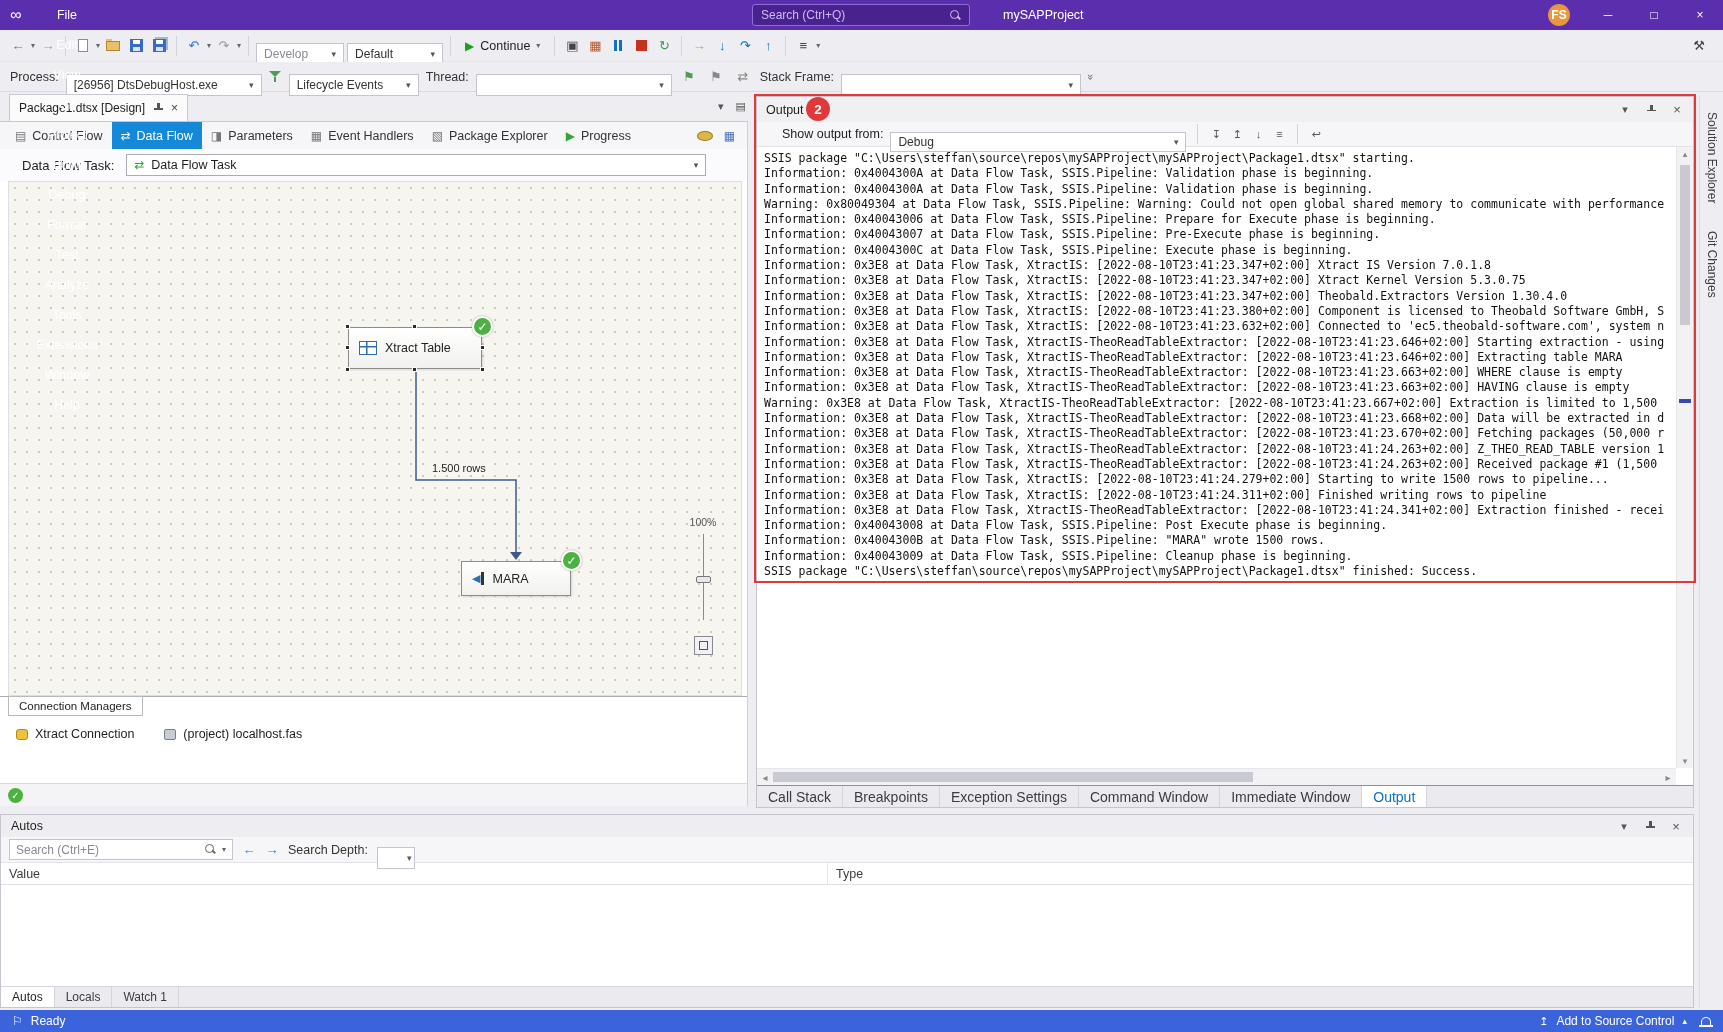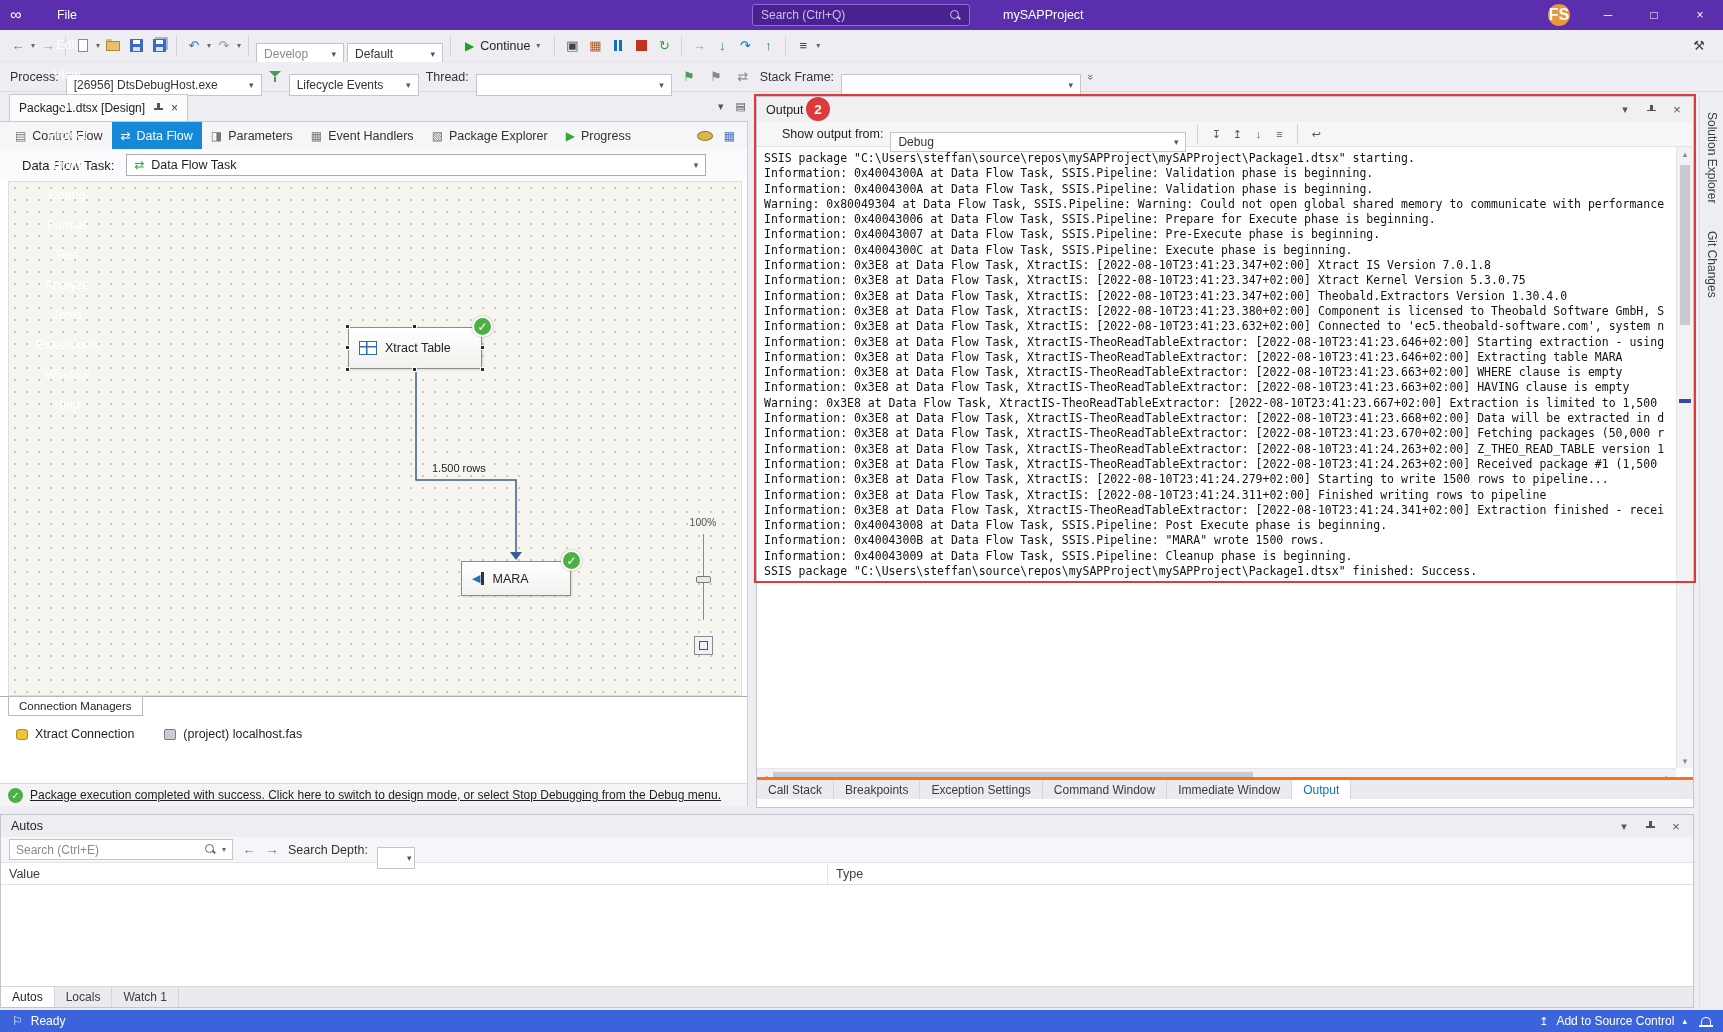--- a/index.html
+++ b/index.html
@@ -14,21 +14,21 @@
   .menu-item { padding:0 7px; font-size:12.5px; line-height:30px; white-space:nowrap; }
   .qsearch { position:absolute; left:752px; top:4px; width:218px; height:22px; background:#49228F; border:1px solid #8B6FD6; border-radius:3px;
              display:flex; align-items:center; justify-content:space-between; padding:0 8px; }
   .qsearch-text { font-size:12px; color:#CDBBF2; }
   .mag { position:relative; width:11px; height:11px; display:inline-block; }
   .mag:before { content:''; position:absolute; top:0; left:0; width:7px; height:7px; border:1.4px solid #CDBBF2; border-radius:50%; }
   .mag:after { content:''; position:absolute; left:7.2px; top:7.2px; width:4px; height:1.5px; background:#CDBBF2; transform:rotate(45deg); }
   .mag.dark:before { border-color:#666; } .mag.dark:after { background:#666; }
   .proj-title { position:absolute; left:1003px; top:0; line-height:30px; font-size:12.5px; }
   .avatar { position:absolute; left:1548px; top:4px; width:22px; height:22px; border-radius:50%; background:#E8973B; color:#fff;
-            font-size:16px; font-weight:bold; display:flex; align-items:center; justify-content:center; }
+            font-size:12px; font-weight:bold; display:flex; align-items:center; justify-content:center; }
   .winbtns { position:absolute; right:0; top:0; height:30px; display:flex; }
   .winbtn { width:46px; height:30px; display:flex; align-items:center; justify-content:center; font-size:12px; }
 
   
   .toolbar { position:absolute; top:30px; left:0; right:0; height:32px; background:#EEEEF2; display:flex; align-items:center;
              padding-left:8px; gap:3px; border-bottom:1px solid #E4E4EA; }
   .tb-ic { min-width:20px; height:22px; display:flex; align-items:center; justify-content:center; font-size:13px; color:#444; }
   .tb-sep { width:1px; height:20px; background:#D2D2DB; margin:0 4px; }
   .caret { font-size:8px; color:#666; }
   .combo { height:22px; background:#fff; border:1px solid #C4C4CE; display:flex; align-items:center; padding:0 7px; gap:22px;
@@ -129,21 +129,21 @@
   .log-line { white-space:pre; }
   .vscroll { position:absolute; top:50px; right:0; bottom:39px; width:17px; background:#F2F2F4; border-left:1px solid #E5E5EA; }
   .vs-up, .vs-down { position:absolute; left:0; right:0; text-align:center; font-size:9px; color:#888; }
   .vs-up { top:2px; } .vs-down { bottom:2px; }
   .vs-thumb { position:absolute; top:18px; left:3px; right:3px; height:160px; background:#C9C9D2; }
   .vs-mark { position:absolute; top:252px; left:2px; right:2px; height:4px; background:#3949AB; }
   .hscroll { position:absolute; left:0; right:17px; bottom:22px; height:17px; background:#F2F2F4; border-top:1px solid #E5E5EA; }
   .hs-left, .hs-right { position:absolute; top:0; bottom:0; width:16px; display:flex; align-items:center; justify-content:center; font-size:10px; color:#888; }
   .hs-left { left:0; } .hs-right { right:0; }
   .hs-thumb { position:absolute; left:16px; top:3px; bottom:3px; width:480px; background:#C9C9D2; }
-  .out-tabs { position:absolute; left:0; right:0; bottom:8px; height:22px; display:flex; background:#EAEAEF; border-top:3px solid #f97316; font-size:12px; }
+  .out-tabs { position:absolute; left:0; right:0; bottom:0; height:22px; display:flex; background:#EAEAEF; border-top:1px solid #f97316; font-size:14px; }
   .out-tab { padding:0 11px; display:flex; align-items:center; color:#3B3B40; border-right:1px solid #D5D5DC; white-space:nowrap; }
   .out-tab.active { background:#fff; color:#0E70C0; }
   .red-box { position:absolute; left:754px; top:94px; width:942px; height:489px; border:2px solid #DE3A3C; pointer-events:none; z-index:50; }
   .red-badge { position:absolute; left:806px; top:97px; width:24px; height:24px; border-radius:50%; background:#DE3A3C; color:#fff;
                font-size:13.5px; font-weight:bold; display:flex; align-items:center; justify-content:center; z-index:51; }
 
   
   .side-strip { position:absolute; left:1699px; top:96px; width:24px; bottom:24px; background:#EEEEF2; border-left:1px solid #DCDCE2;
                 display:flex; flex-direction:column; gap:28px; padding-top:16px; align-items:center; }
   .side-tab { writing-mode:vertical-rl; font-size:12px; color:#3C3C40; white-space:nowrap; }
@@ -393,21 +393,20 @@
         </div>
         <div class="cm-item">
           <span class="cm-ic-gray"></span>
           <span>(project) localhost.fas</span>
         </div>
       </div>
     </div>
 
     <div class="status-msg">
       <span class="msg-check">✓</span>
-      <span class="msg-text">Package execution completed with success. Click here to switch to design mode, or select Stop Debugging from the Debug menu.</span>
     </div>
   </div>
 
   <div class="output">
     <div class="out-title">
       <span>Output</span>
       <span class="ot-icons">
         <span class="ot-ic">▾</span>
         <span class="ot-ic">
             <span class="pin-shape"></span>

